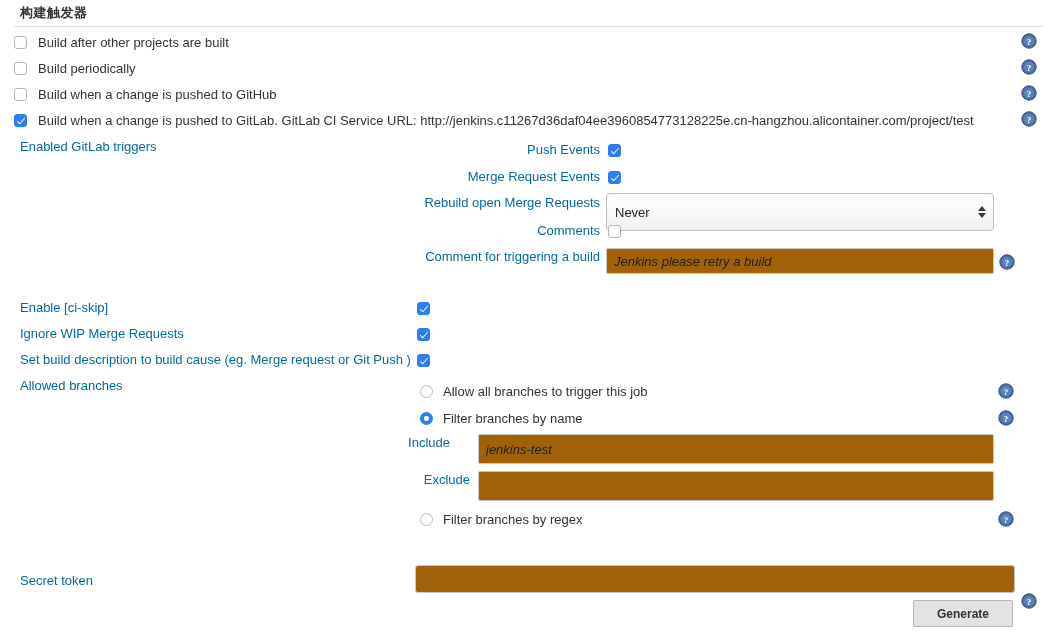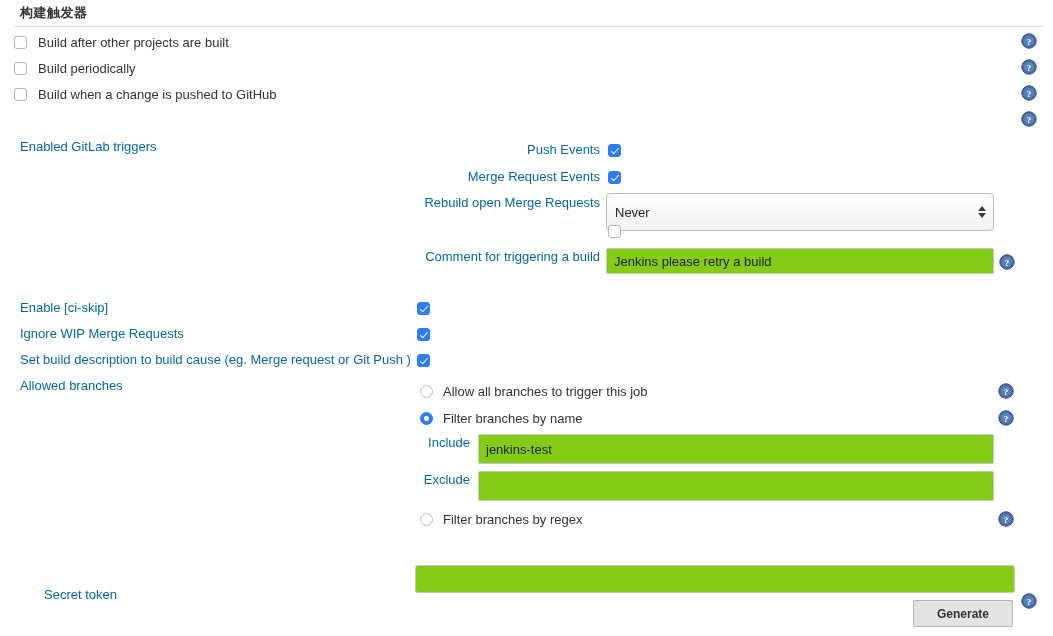--- a/index.html
+++ b/index.html
@@ -110,26 +110,27 @@
     color: #0369a1;
     text-align: right;
     white-space: nowrap;
   }
 
   
   .txt {
     position: absolute;
     border: 1px solid #c6c6c6;
     border-radius: 2px;
-    background: #84cc16;
+    background: #a16207;
     font-family: "Liberation Sans", sans-serif;
     font-size: 13px;
     color: #222;
     padding: 0 7px;
     outline: none;
+    font-style: italic;
   }
   .txt.rounded { border-radius: 3px; }
 
   
   .sel {
     position: absolute;
     border: 1px solid #bfbfbf;
     border-radius: 4px;
     background: linear-gradient(#ffffff, #f1f1f1);
     font-size: 13px;
@@ -222,20 +223,24 @@
     <span class="lbl">Build when a change is pushed to GitHub</span>
   </div>
   <div class="help" style="left:1021px; top:85px;">
     <svg viewBox="0 0 16 16" width="16" height="16">
         <circle cx="8" cy="8" r="7.2" fill="#4a6fa5" stroke="#2f4f7f" stroke-width="1"></circle>
         <circle cx="8" cy="8" r="5.1" fill="#5d82b8"></circle>
         <text x="8" y="11.6" font-size="9" font-family="Liberation Serif, serif" font-weight="bold" fill="#ffffff" text-anchor="middle">?</text>
       </svg>
   </div>
 
+  <div class="trigger-row" style="top:111px;">
+    <span class="cb on"></span>
+    <span class="lbl">Build when a change is pushed to GitLab. GitLab CI Service URL: http://jenkins.c11267d36daf04ee3960854773128225e.cn-hangzhou.alicontainer.com/project/test</span>
+  </div>
   <div class="help" style="left:1021px; top:111px;">
     <svg viewBox="0 0 16 16" width="16" height="16">
         <circle cx="8" cy="8" r="7.2" fill="#4a6fa5" stroke="#2f4f7f" stroke-width="1"></circle>
         <circle cx="8" cy="8" r="5.1" fill="#5d82b8"></circle>
         <text x="8" y="11.6" font-size="9" font-family="Liberation Serif, serif" font-weight="bold" fill="#ffffff" text-anchor="middle">?</text>
       </svg>
   </div>
 
   <div class="fld-label" style="left:20px; top:139px; text-align:left;">Enabled GitLab triggers</div>
 
@@ -247,20 +252,21 @@
 
   <div class="fld-label" style="left:300px; top:195px; width:300px;">Rebuild open Merge Requests</div>
   <div class="sel" style="left:606px; top:193px; width:388px; height:38px;">
     <span>Never</span>
     <span class="arrows">
       <span class="up"></span>
         <span class="down"></span>
     </span>
   </div>
 
+  <div class="fld-label" style="left:300px; top:223px; width:300px;">Comments</div>
   <span class="cb" style="position:absolute; left:608px; top:225px;"></span>
 
   <div class="fld-label" style="left:250px; top:249px; width:350px;">Comment for triggering a build</div>
   <input class="txt" style="left: 606px; top: 248px; width: 388px; height: 26px;" value="Jenkins please retry a build">
   <div class="help" style="left:999px; top:254px;">
     <svg viewBox="0 0 16 16" width="16" height="16">
         <circle cx="8" cy="8" r="7.2" fill="#4a6fa5" stroke="#2f4f7f" stroke-width="1"></circle>
         <circle cx="8" cy="8" r="5.1" fill="#5d82b8"></circle>
         <text x="8" y="11.6" font-size="9" font-family="Liberation Serif, serif" font-weight="bold" fill="#ffffff" text-anchor="middle">?</text>
       </svg>
@@ -294,40 +300,40 @@
     <span class="lbl">Filter branches by name</span>
   </div>
   <div class="help" style="left:998px; top:410px;">
     <svg viewBox="0 0 16 16" width="16" height="16">
         <circle cx="8" cy="8" r="7.2" fill="#4a6fa5" stroke="#2f4f7f" stroke-width="1"></circle>
         <circle cx="8" cy="8" r="5.1" fill="#5d82b8"></circle>
         <text x="8" y="11.6" font-size="9" font-family="Liberation Serif, serif" font-weight="bold" fill="#ffffff" text-anchor="middle">?</text>
       </svg>
   </div>
 
-  <div class="fld-label" style="left:360px; top:435px; width:110px;">Include</div>
+  <div class="fld-label" style="left:340px; top:435px; width:110px;">Include</div>
   <input class="txt" style="left: 478px; top: 434px; width: 516px; height: 30px;" value="jenkins-test">
 
   <div class="fld-label" style="left:360px; top:472px; width:110px;">Exclude</div>
   <input class="txt" style="left: 478px; top: 471px; width: 516px; height: 30px;" value="">
 
   <div class="opt-row" style="left:420px; top:512px;">
     <span class="rd"></span>
     <span class="lbl">Filter branches by regex</span>
   </div>
   <div class="help" style="left:998px; top:511px;">
     <svg viewBox="0 0 16 16" width="16" height="16">
         <circle cx="8" cy="8" r="7.2" fill="#4a6fa5" stroke="#2f4f7f" stroke-width="1"></circle>
         <circle cx="8" cy="8" r="5.1" fill="#5d82b8"></circle>
         <text x="8" y="11.6" font-size="9" font-family="Liberation Serif, serif" font-weight="bold" fill="#ffffff" text-anchor="middle">?</text>
       </svg>
   </div>
 
 
-  <div class="fld-label" style="left:20px; top:587px; text-align:right;margin-left:24px;">Secret token</div>
+  <div class="fld-label" style="left:20px; top:573px; text-align:right;">Secret token</div>
   <input class="txt rounded" style="left: 415px; top: 565px; width: 600px; height: 28px;" value="">
 
   <div class="btn" style="left:913px; top:600px; width:100px; height:27px;">Generate</div>
   <div class="help" style="left:1021px; top:593px;">
     <svg viewBox="0 0 16 16" width="16" height="16">
         <circle cx="8" cy="8" r="7.2" fill="#4a6fa5" stroke="#2f4f7f" stroke-width="1"></circle>
         <circle cx="8" cy="8" r="5.1" fill="#5d82b8"></circle>
         <text x="8" y="11.6" font-size="9" font-family="Liberation Serif, serif" font-weight="bold" fill="#ffffff" text-anchor="middle">?</text>
       </svg>
   </div>

